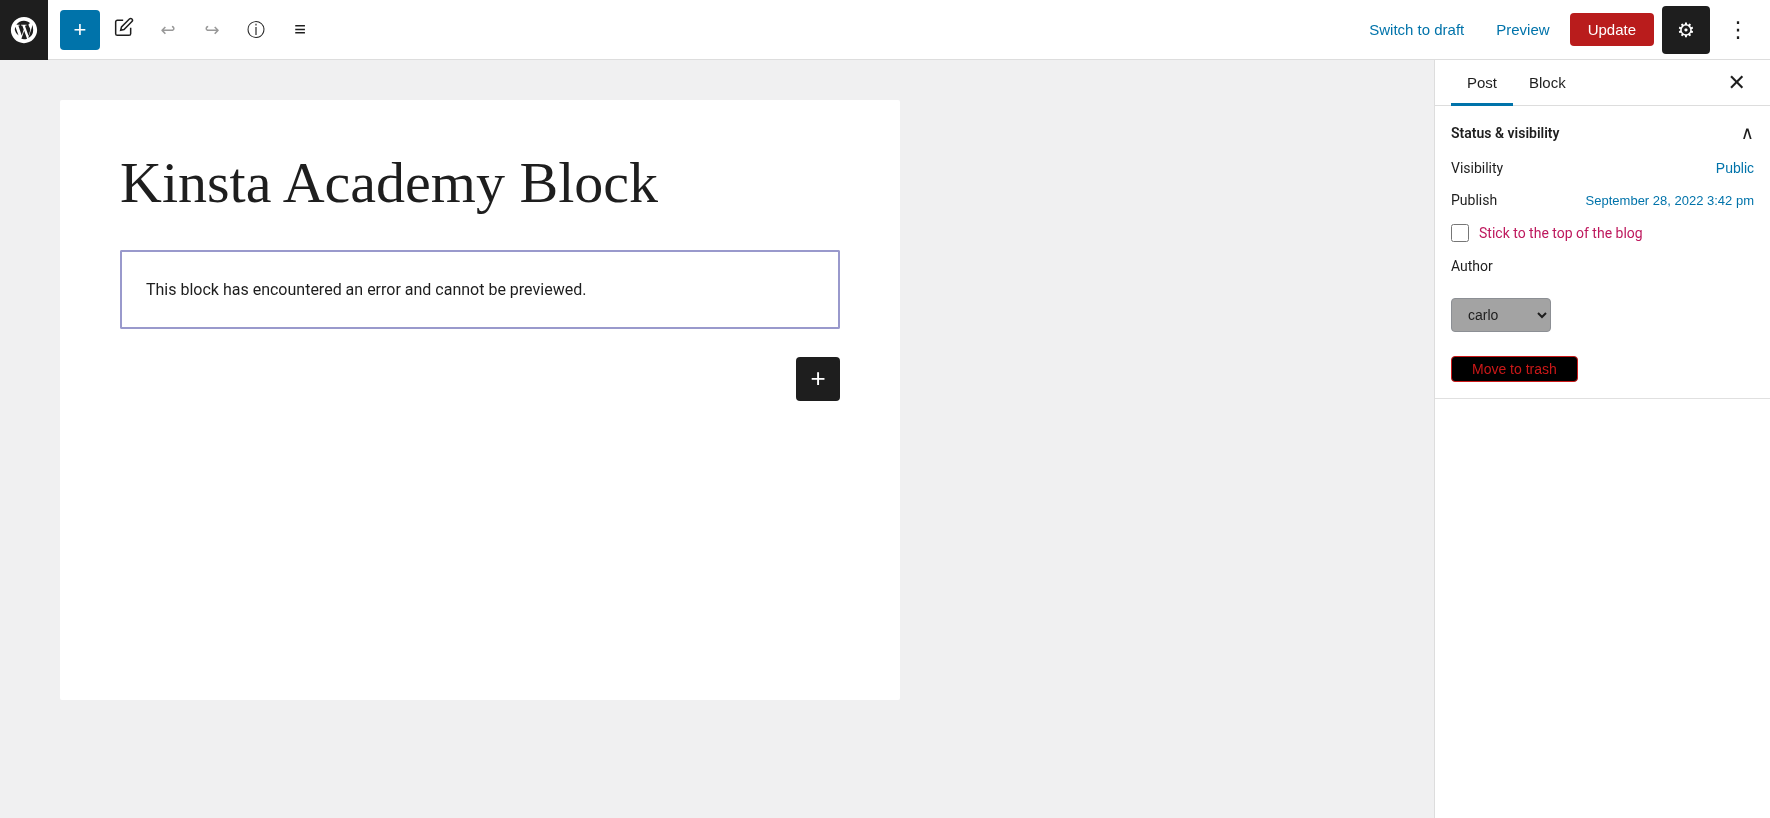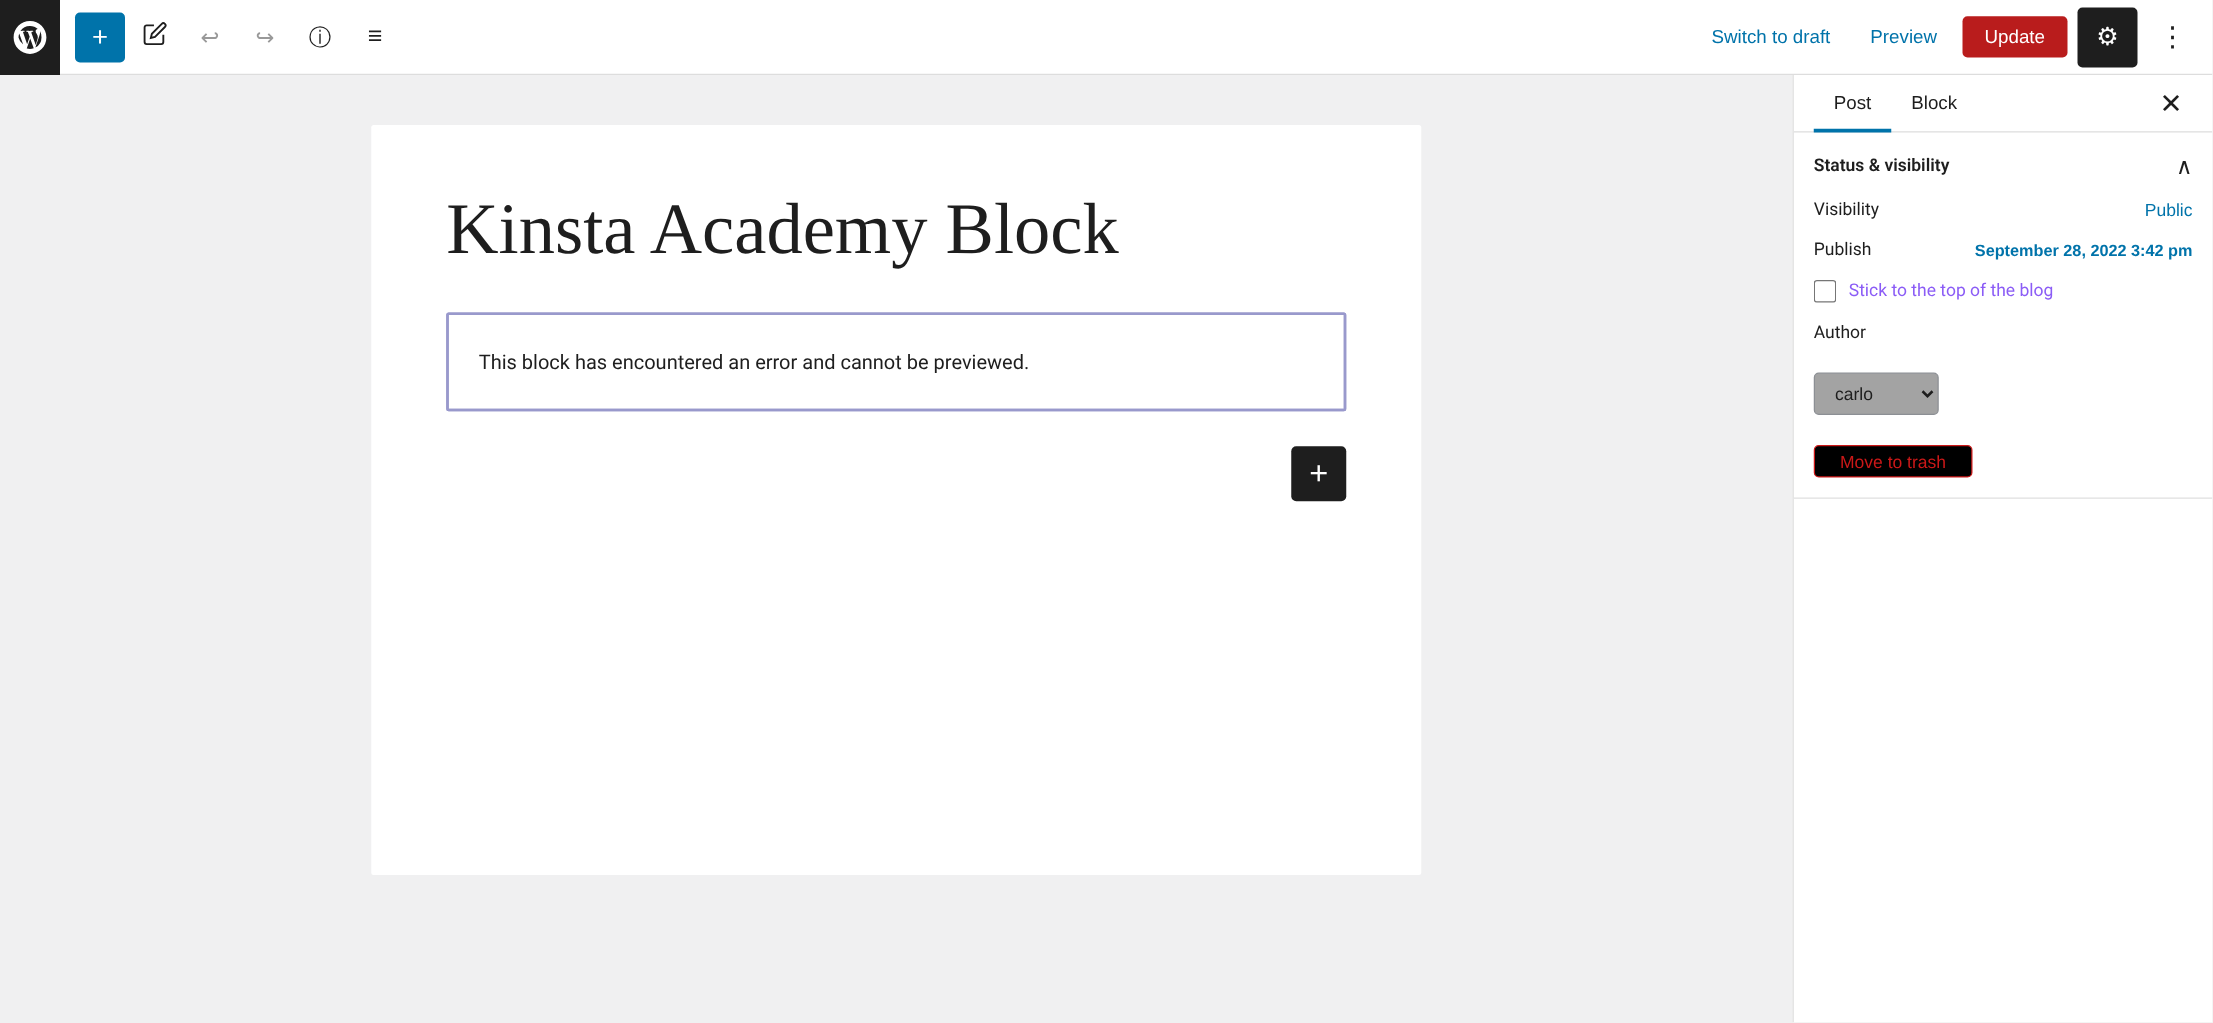--- a/index.html
+++ b/index.html
@@ -135,21 +135,21 @@
     }
 
     
     .editor-area {
       flex: 1;
       background: #f0f0f1;
       overflow-y: auto;
       padding: 40px 60px;
       display: flex;
       flex-direction: column;
-      align-items: center;
+      align-items: flex-start;
     }
 
     .editor-content {
       background: #fff;
       width: 100%;
       max-width: 840px;
       min-height: 600px;
       padding: 48px 60px;
       border-radius: 2px;
     }
@@ -288,21 +288,21 @@
     }
 
     .checkbox-row input[type="checkbox"] {
       width: 18px;
       height: 18px;
       cursor: pointer;
     }
 
     .checkbox-label {
       font-size: 14px;
-      color: #8b5cf6;
+      color: #be185d;
     }
 
     .author-label {
       font-size: 14px;
       color: #1e1e1e;
       margin-bottom: 24px;
       display: block;
     }
 
     .move-to-trash-btn {
@@ -406,21 +406,21 @@
         </button>
       </div>
 
       <div class="field-row">
         <span class="field-label">Visibility</span>
         <button class="field-value-link">Public</button>
       </div>
 
       <div class="field-row">
         <span class="field-label">Publish</span>
-        <button class="field-value-link" style="font-size:13px;font-weight:bold;">September 28, 2022 3:42 pm</button>
+        <button class="field-value-link" style="font-size:13px;">September 28, 2022 3:42 pm</button>
       </div>
 
       <div class="checkbox-row">
         <input type="checkbox" id="stick-top" style="">
         <label class="checkbox-label" for="stick-top">Stick to the top of the blog</label>
       </div>
 
       <div>
         <span class="author-label">Author</span>
         <div style="display:flex;">

